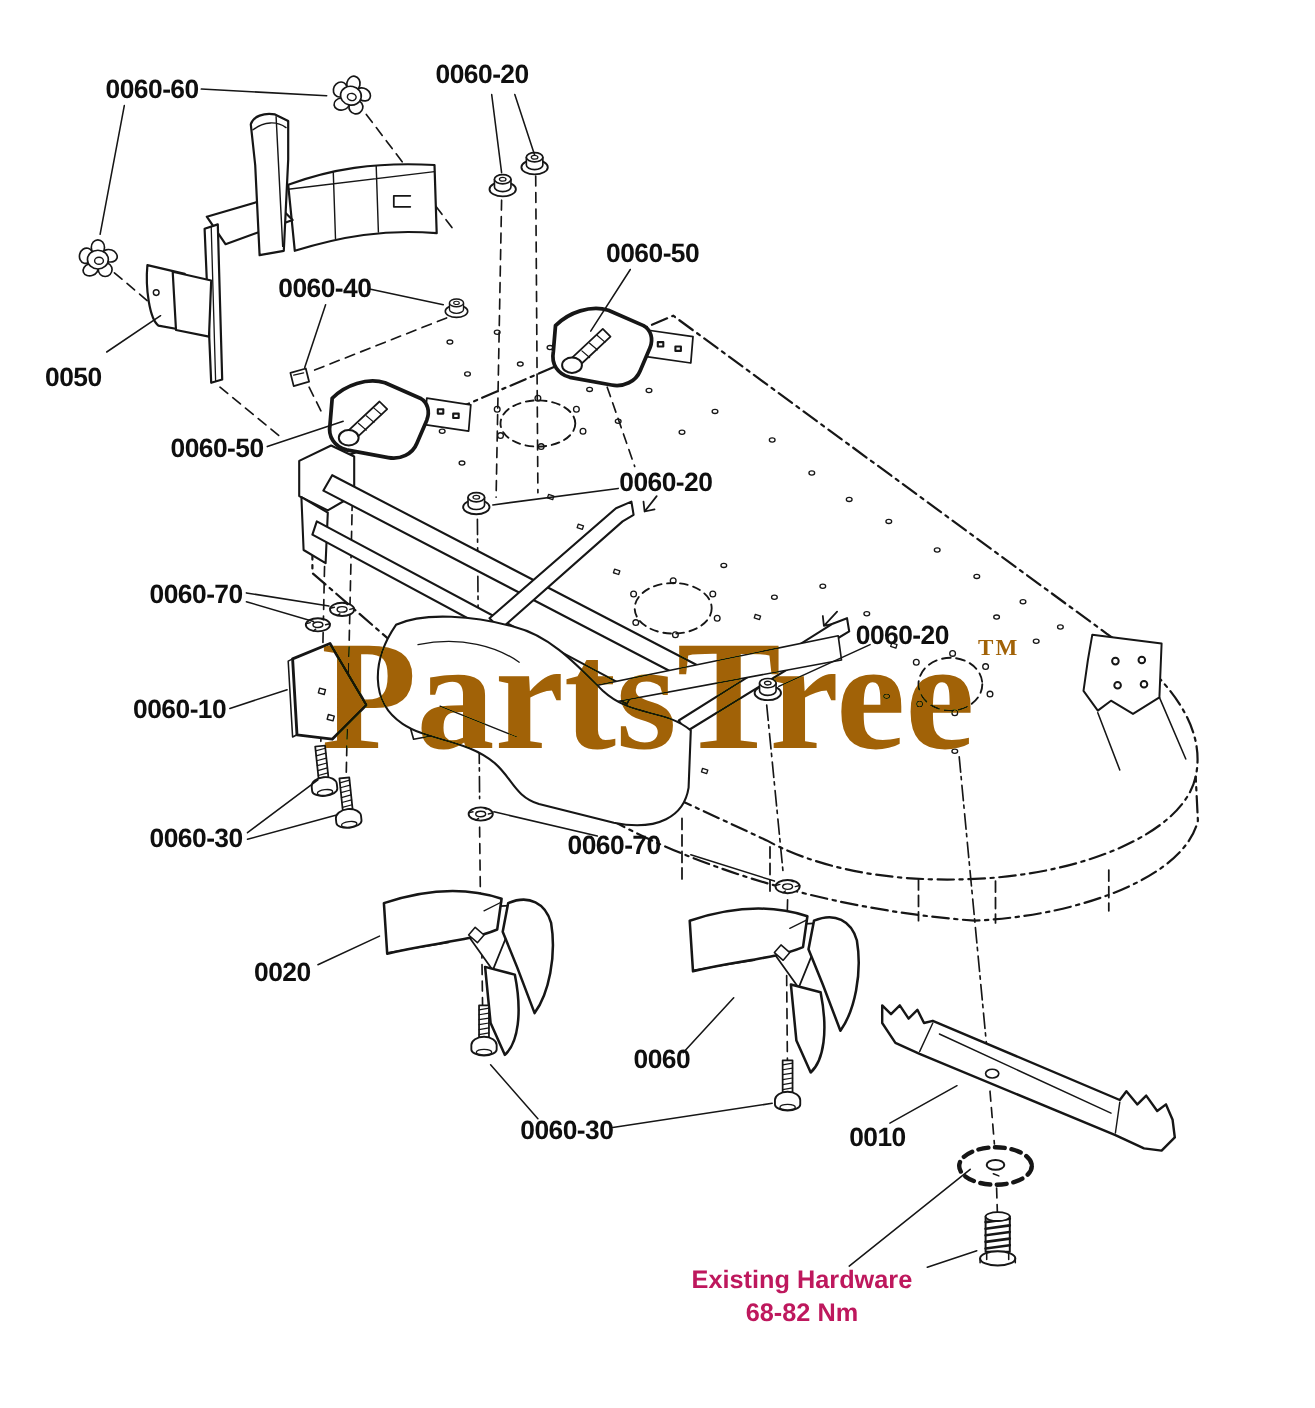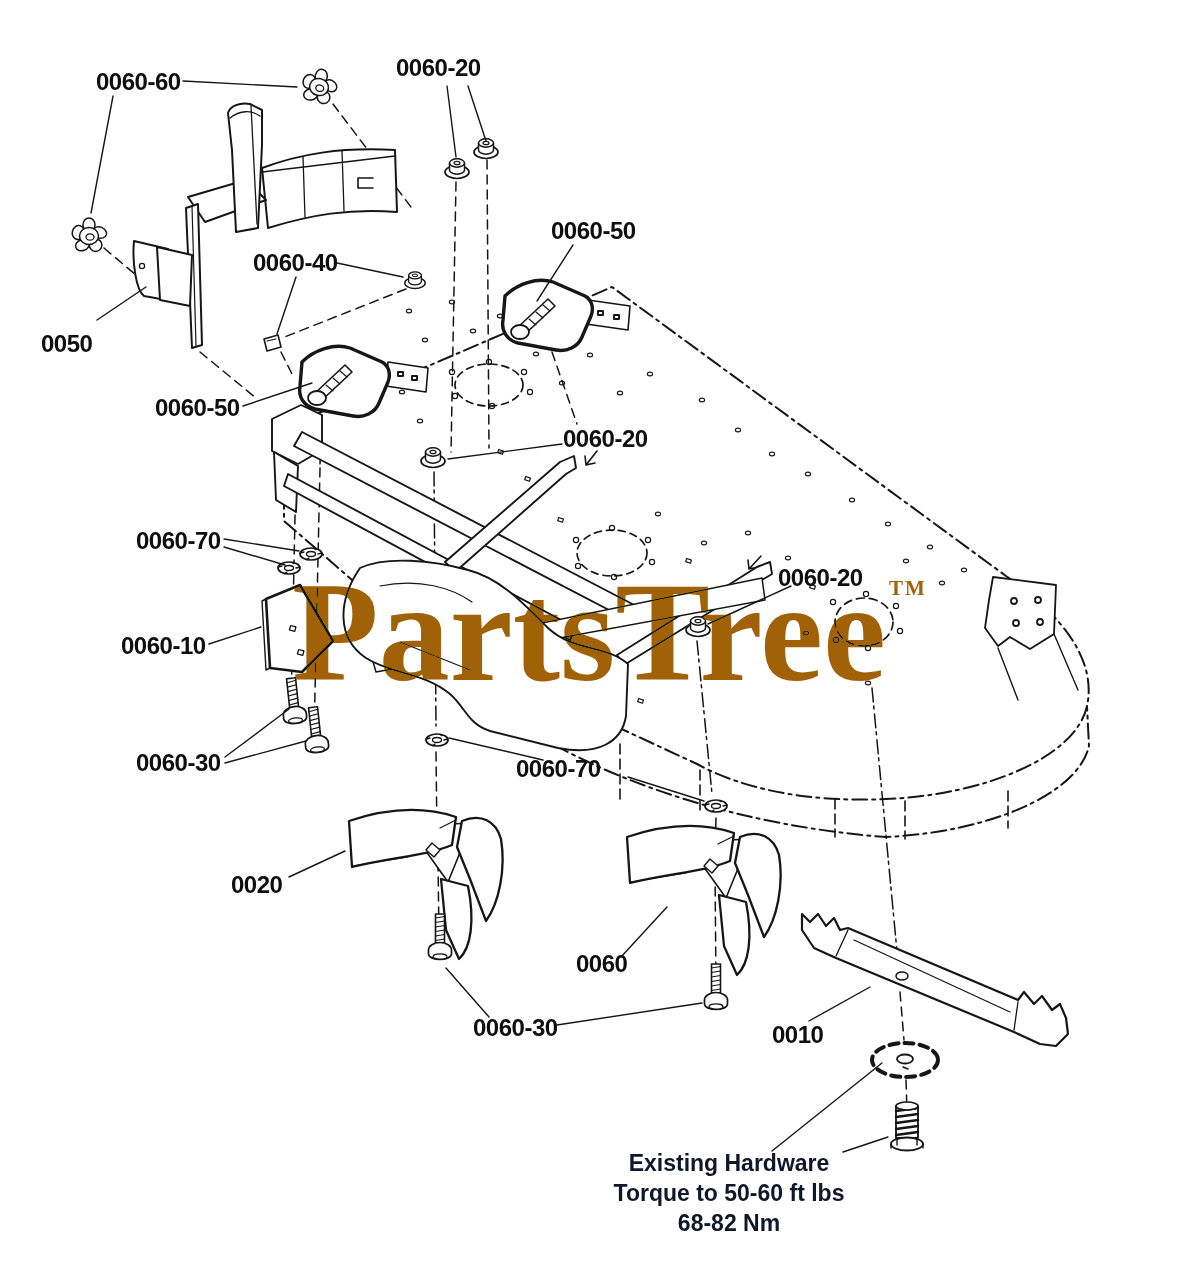--- a/index.html
+++ b/index.html
@@ -15,21 +15,21 @@
     font-size:142px;line-height:140px;color:#a16207;
     mix-blend-mode:darken;white-space:nowrap;display:flex;align-items:flex-start;
   }
   .wm-tm{font-size:21px;line-height:21px;margin-top:16px;margin-left:3px;letter-spacing:2px;}
   .callout{
     position:absolute;z-index:6;font-weight:700;font-size:24px;color:#0f0f0f;
     letter-spacing:-0.5px;white-space:nowrap;
   }
   .note{
     position:absolute;z-index:6;left:593px;top:1148px;width:272px;text-align:center;
-    font-weight:700;font-size:23px;line-height:30px;color:#0f172a;white-space:nowrap;
+    font-weight:700;font-size:23px;line-height:30px;color:#be185d;white-space:nowrap;
   }
 </style>
 </head>
 <body>
 
 <div class="stage">
 
   <svg class="art" width="1195" height="1280" viewBox="0 0 1195 1280" stroke="#161616" fill="none" stroke-linecap="round" stroke-linejoin="round">
 
     <defs>
@@ -327,17 +327,16 @@
   <div class="callout" style="left:778px;top:564px">0060-20</div>
   <div class="callout" style="left:136px;top:749px">0060-30</div>
   <div class="callout" style="left:516px;top:755px">0060-70</div>
   <div class="callout" style="left:231px;top:871px">0020</div>
   <div class="callout" style="left:576px;top:950px">0060</div>
   <div class="callout" style="left:473px;top:1014px">0060-30</div>
   <div class="callout" style="left:772px;top:1021px">0010</div>
 
   <div class="note">
     <div>Existing Hardware</div>
-    <div>Torque to 50-60 ft lbs</div>
     <div>68-82 Nm</div>
   </div>
 
 </div>
 
 </body></html>

